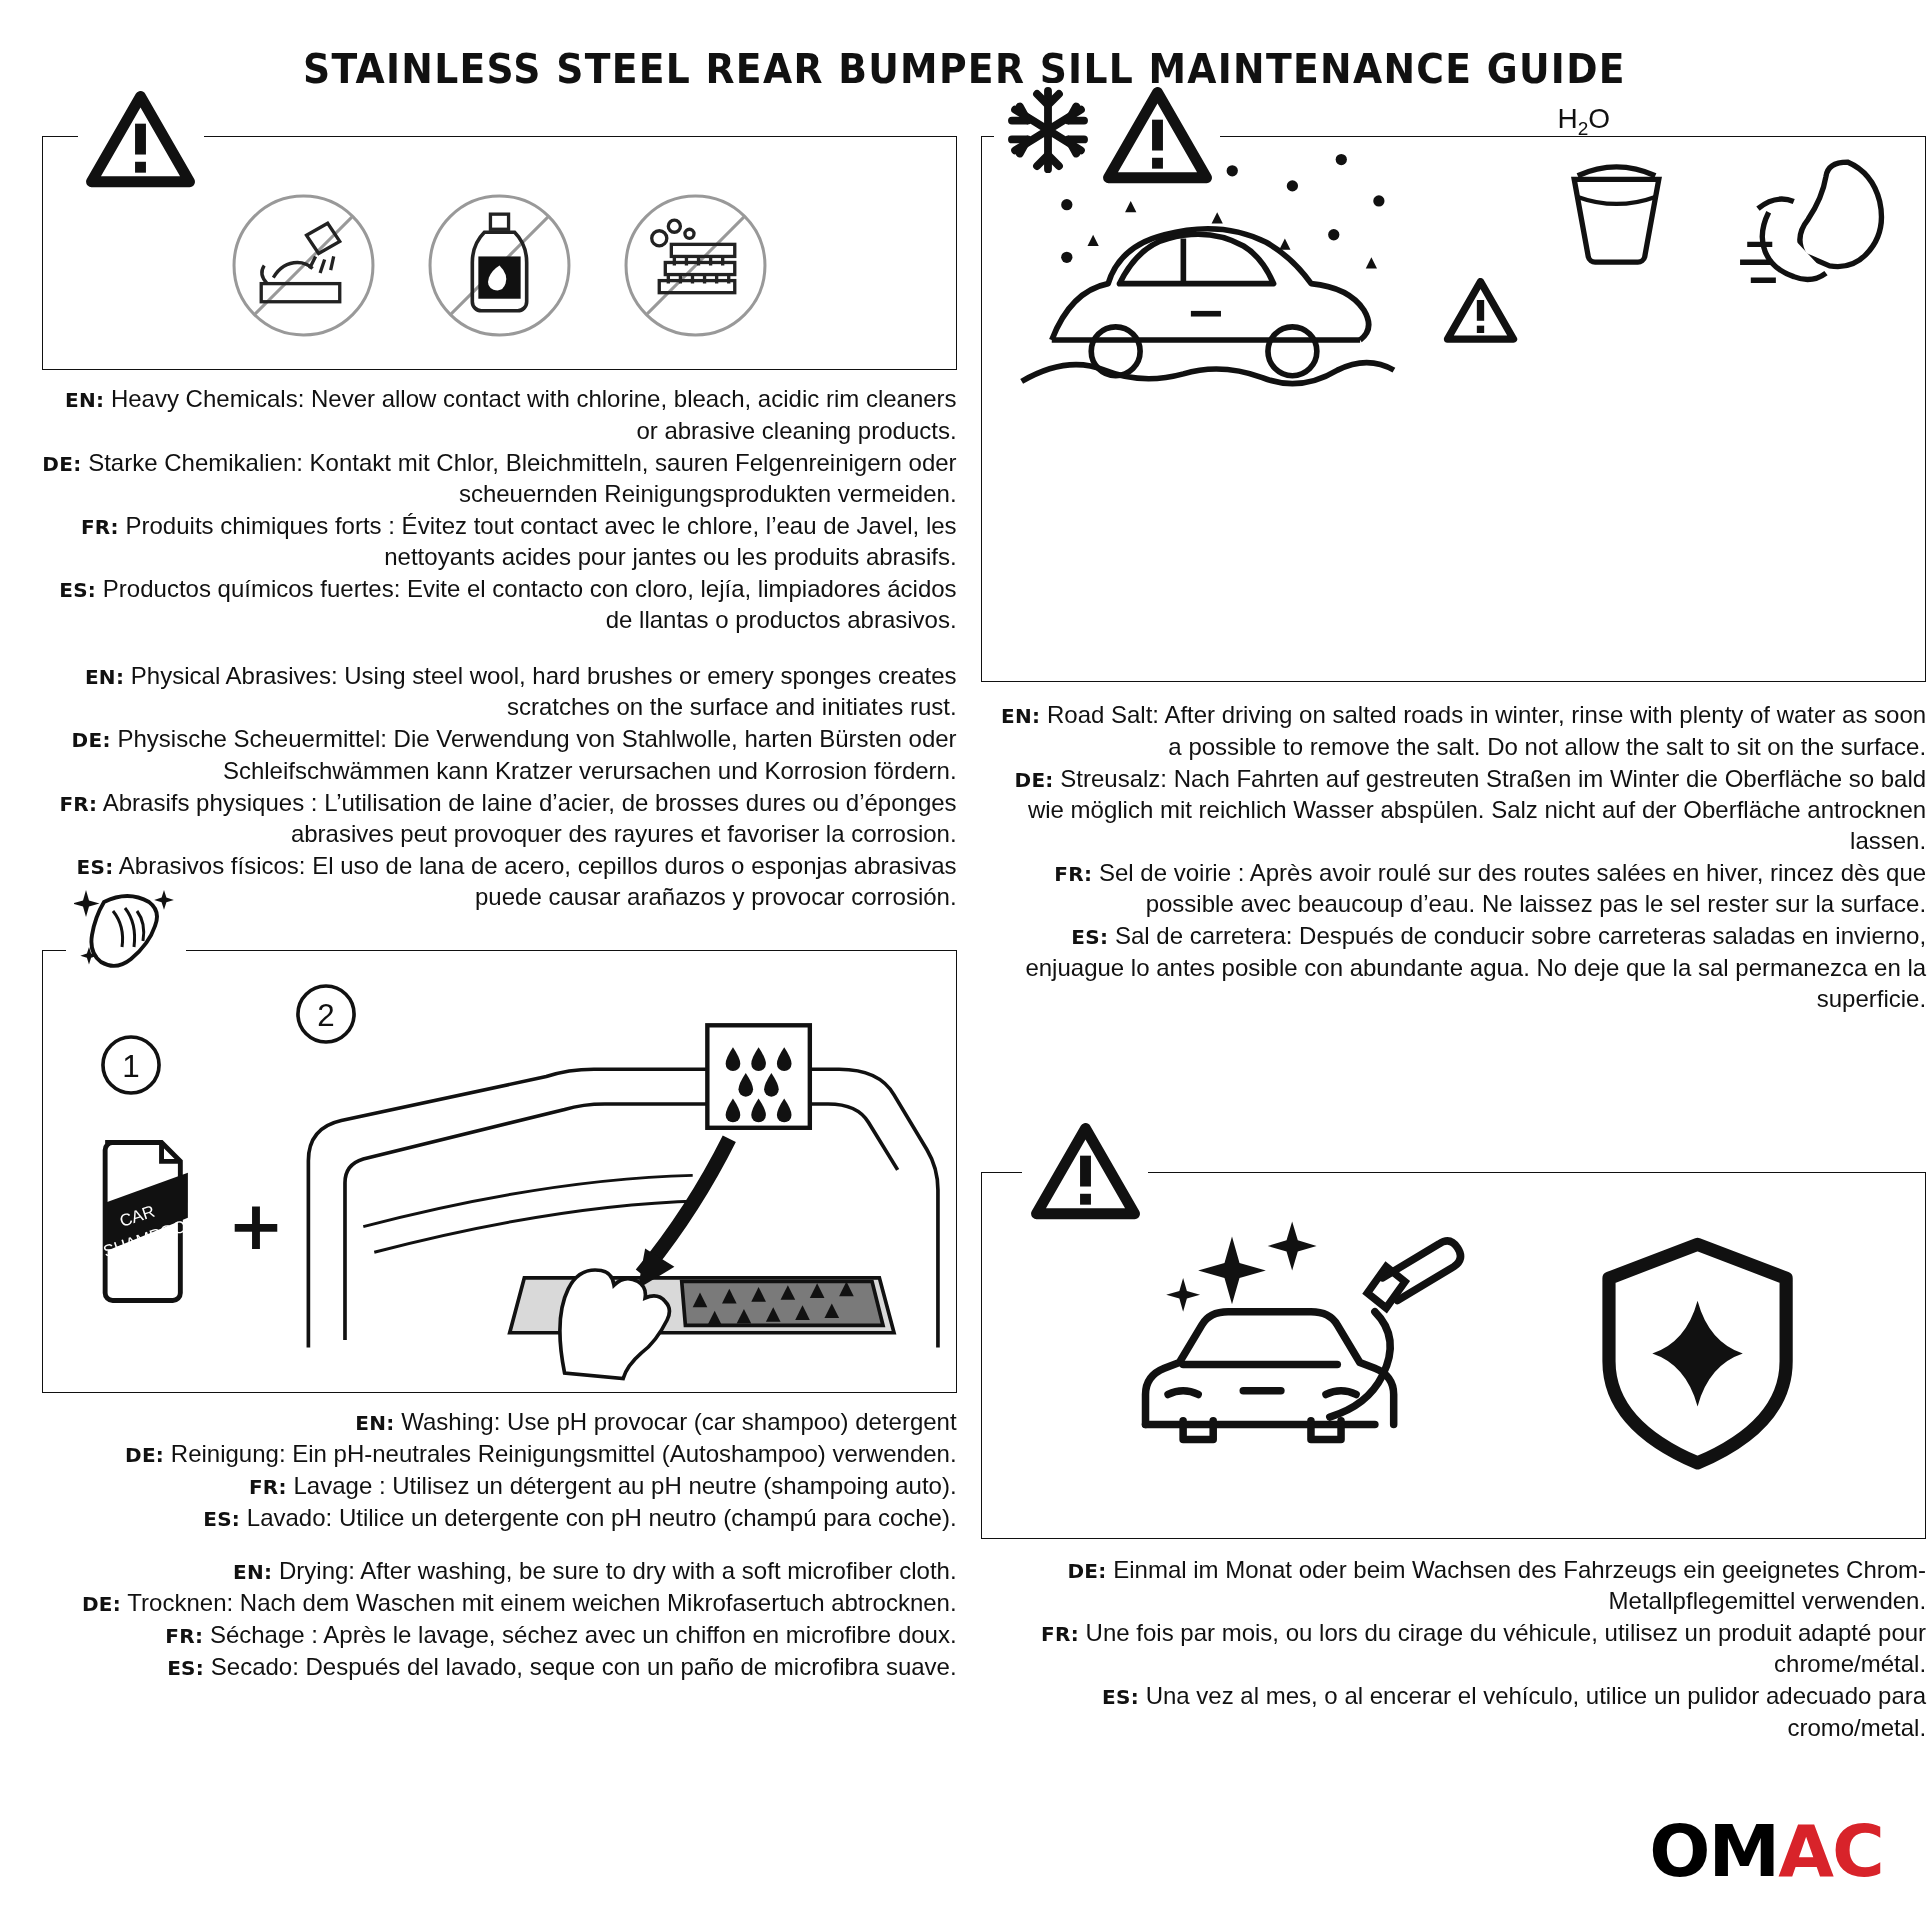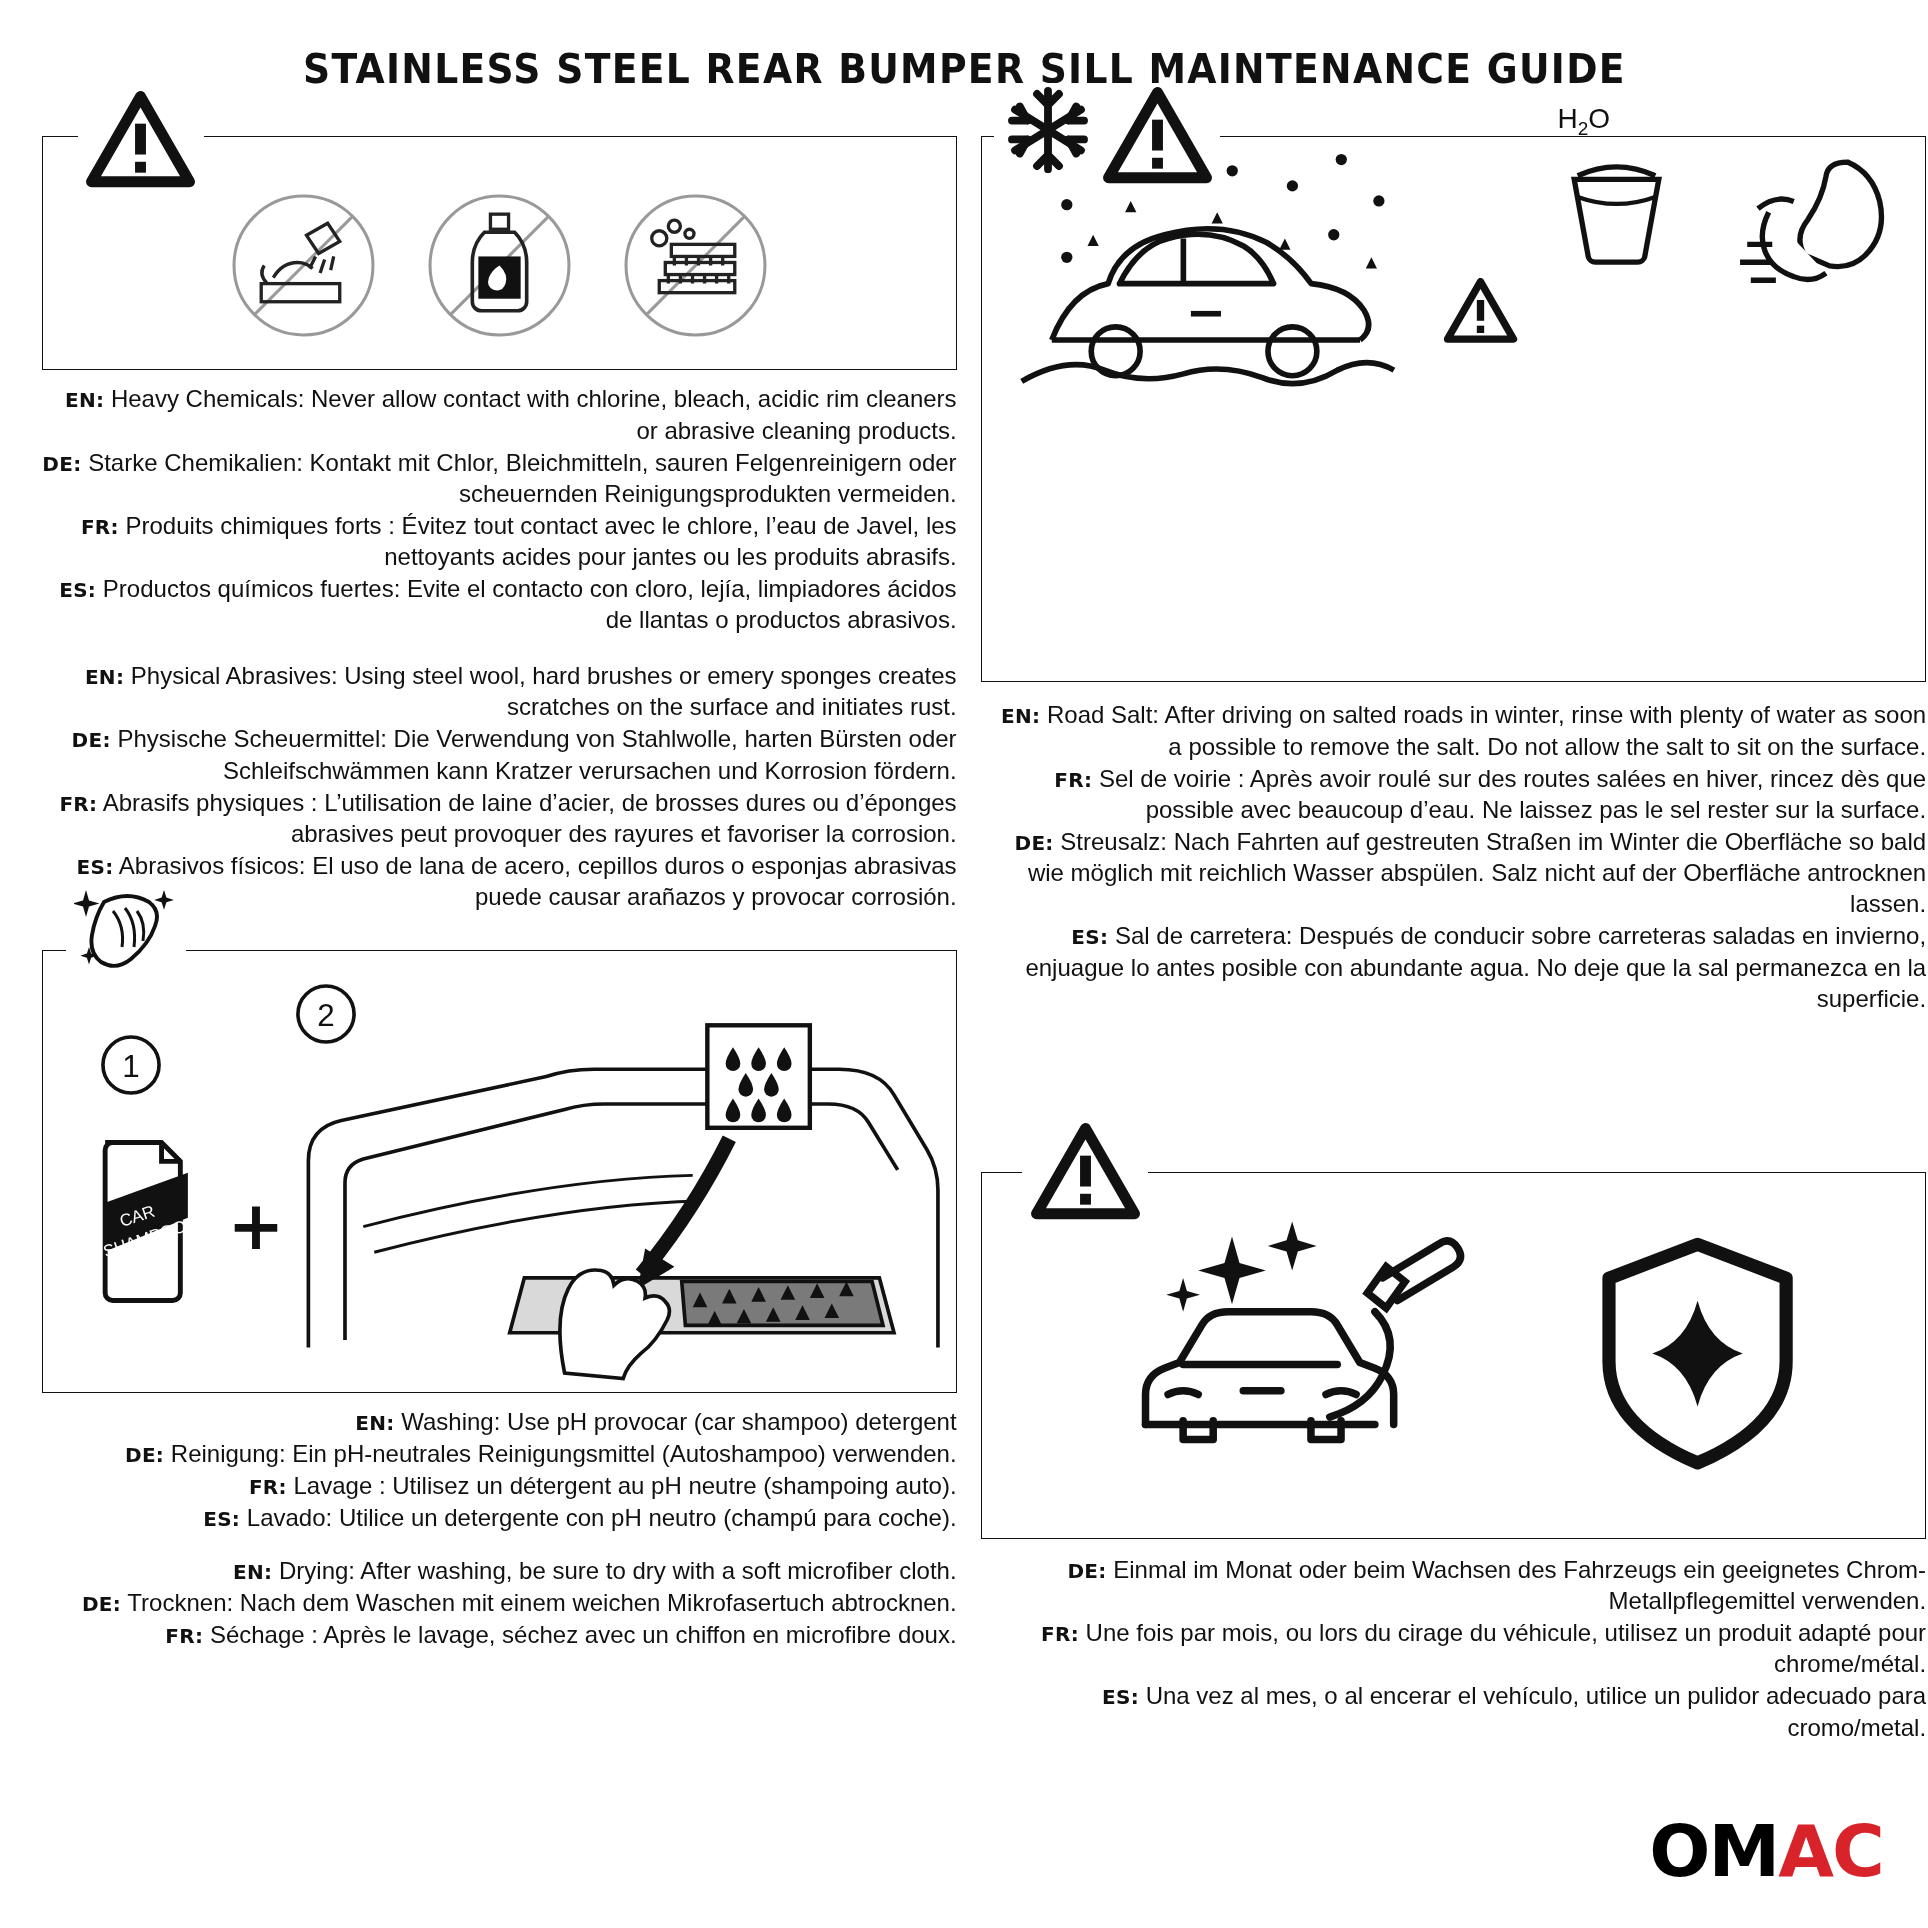--- a/index.html
+++ b/index.html
@@ -256,20 +256,21 @@
         <div class="para" style="margin-bottom:21px;">
           <p class="lang-line"><span class="lang-tag">EN:</span><span> Washing: Use pH provocar (car shampoo) detergent</span></p>
           <p class="lang-line"><span class="lang-tag">DE:</span><span> Reinigung: Ein pH-neutrales Reinigungsmittel (Autoshampoo) verwenden.</span></p>
           <p class="lang-line"><span class="lang-tag">FR:</span><span> Lavage : Utilisez un détergent au pH neutre (shampoing auto).</span></p>
           <p class="lang-line"><span class="lang-tag">ES:</span><span> Lavado: Utilice un detergente con pH neutro (champú para coche).</span></p>
         </div>
         <div class="para">
           <p class="lang-line"><span class="lang-tag">EN:</span><span> Drying: After washing, be sure to dry with a soft microfiber cloth.</span></p>
           <p class="lang-line"><span class="lang-tag">DE:</span><span> Trocknen: Nach dem Waschen mit einem weichen Mikrofasertuch abtrocknen.</span></p>
           <p class="lang-line"><span class="lang-tag">FR:</span><span> Séchage : Après le lavage, séchez avec un chiffon en microfibre doux.</span></p>
+          <p class="lang-line"><span class="lang-tag">ES:</span><span> Secado: Después del lavado, seque con un paño de microfibra suave.</span></p>
         </div>
       </div>
     </div>
 
     <div class="col">
 
       <div style="position:relative; margin-top: 34px;">
         <div class="framebox" style="height: 546px;">
           <div style="display:flex; height:100%; padding: 0 28px; gap: 28px;">
 
@@ -350,22 +351,22 @@
               <path d="M17 24 l-10 0 M17 24 l-5 -9 M43 36 l10 0 M43 36 l5 9"></path>
               <path d="M43 24 l10 0 M43 24 l5 -9 M17 36 l-10 0 M17 36 l-5 9"></path>
             </g>
           </svg>
         </div>
       </div>
 
       <div class="txtblock" style="margin-top:17px;">
         <div class="para">
           <p class="lang-line"><span class="lang-tag">EN:</span><span> Road Salt: After driving on salted roads in winter, rinse with plenty of water as soon a possible to remove the salt. Do not allow the salt to sit on the surface.</span></p>
+          <p class="lang-line"><span class="lang-tag">DE:</span><span> Streusalz: Nach Fahrten auf gestreuten Straßen im Winter die Oberfläche so bald wie möglich mit reichlich Wasser abspülen. Salz nicht auf der Oberfläche antrocknen lassen.</span></p>
           <p class="lang-line"><span class="lang-tag">FR:</span><span> Sel de voirie : Après avoir roulé sur des routes salées en hiver, rincez dès que possible avec beaucoup d’eau. Ne laissez pas le sel rester sur la surface.</span></p>
-          <p class="lang-line"><span class="lang-tag">DE:</span><span> Streusalz: Nach Fahrten auf gestreuten Straßen im Winter die Oberfläche so bald wie möglich mit reichlich Wasser abspülen. Salz nicht auf der Oberfläche antrocknen lassen.</span></p>
           <p class="lang-line"><span class="lang-tag">ES:</span><span> Sal de carretera: Después de conducir sobre carreteras saladas en invierno, enjuague lo antes posible con abundante agua. No deje que la sal permanezca en la superficie.</span></p>
         </div>
       </div>
 
       <div style="position:relative; margin-top: 158px;">
         <div class="framebox" style="height: 367px;">
           <div style="display:flex; align-items:center; justify-content:center; height:100%; gap:85px;">
             <span>
               <svg width="405" height="282" viewBox="0 0 215 150">
                 <g fill="none" stroke="#111" stroke-width="4" stroke-linejoin="round" stroke-linecap="round">

